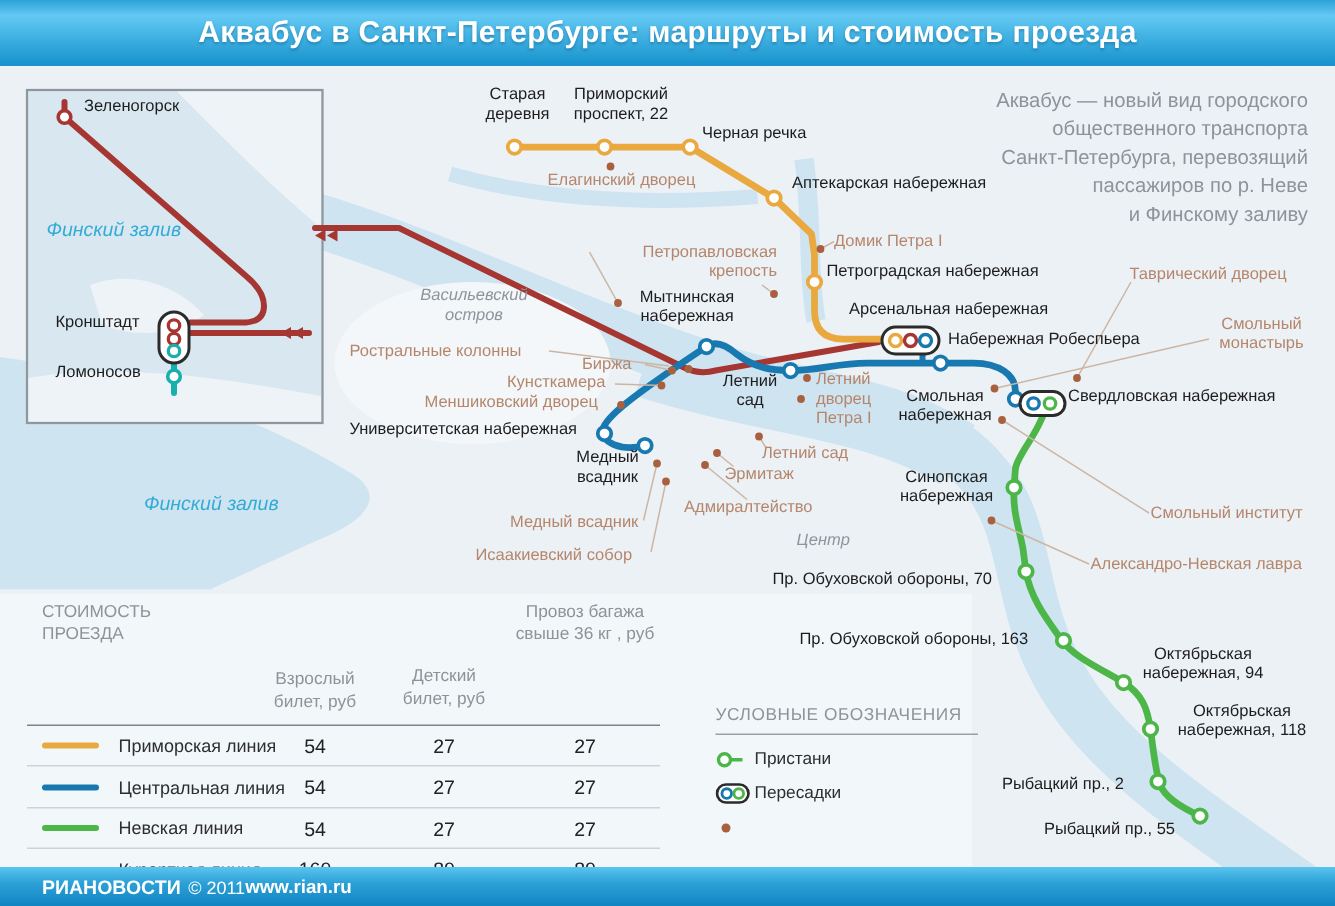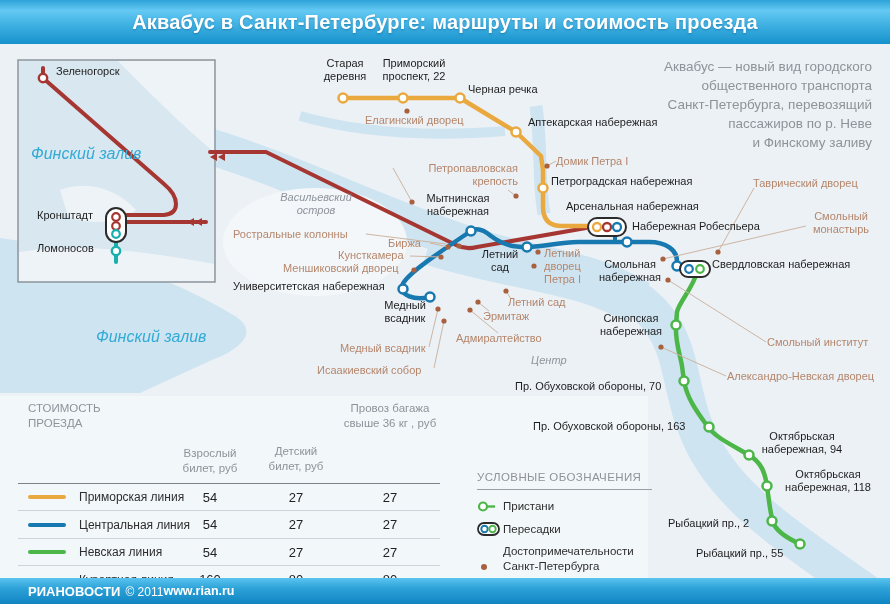--- a/index.html
+++ b/index.html
@@ -19,21 +19,21 @@
   #footerbar .brand .cp{font-weight:normal;font-size:12px;margin-left:5px;}
   #footerbar .url{color:#fff;font-size:12.5px;font-weight:bold;}
   
   #mapsvg{position:absolute;left:0;top:0;z-index:1;}
   
   .lbl{position:absolute;z-index:6;font-size:11px;line-height:1.16;color:#1d1d1d;
        white-space:pre-line;}
   .lbl.c{text-align:center}.lbl.r{text-align:right}.lbl.nw{white-space:nowrap}
   .sight{color:#b5866b}
   .region{color:#8d949b;font-style:italic}
-  .water{color:#33abd6;font-style:italic;font-size:16px}
+  .water{color:#33abd6;font-style:italic;font-size:13px}
   
   #intro{position:absolute;right:18px;top:57px;width:280px;z-index:6;
     color:#8e9399;font-size:13.5px;line-height:19px;text-align:right;white-space:pre-line;}
   
   #faretable{position:absolute;left:18px;top:401px;width:422px;z-index:7;}
   .thead{display:flex;align-items:flex-start;border-bottom:1px solid #7d838a;
          padding-bottom:7px;color:#8e9399;font-size:11.5px;line-height:1.3;}
   .thead .h0{width:150px;padding-left:10px;box-sizing:border-box;text-align:left;white-space:pre-line;}
   .thead .h1{width:84px;text-align:center;white-space:pre-line;margin-top:45px;}
   .thead .h2{width:88px;text-align:center;white-space:pre-line;margin-top:43px;}
@@ -257,21 +257,21 @@
   <div class="lbl sight nw" style="left:283px;top:262px">Меншиковский дворец</div>
   <div class="lbl sight" style="left:544px;top:247px;width:52px">Летний
 дворец
 Петра I</div>
   <div class="lbl sight nw" style="left:508px;top:296px">Летний сад</div>
   <div class="lbl sight nw" style="left:483px;top:310px">Эрмитаж</div>
   <div class="lbl sight nw" style="left:456px;top:332px">Адмиралтейство</div>
   <div class="lbl sight nw" style="left:340px;top:342px">Медный всадник</div>
   <div class="lbl sight nw" style="left:317px;top:364px">Исаакиевский собор</div>
   <div class="lbl sight nw" style="left:767px;top:336px">Смольный институт</div>
-  <div class="lbl sight nw" style="left:727px;top:370px">Александро-Невская дворец</div>
+  <div class="lbl sight nw" style="left:727px;top:370px">Александро-Невская лавра</div>
 
   <div class="lbl region c" style="left:266px;top:191px;width:100px">Васильевский
 остров</div>
   <div class="lbl region nw" style="left:531px;top:354px">Центр</div>
   <div class="lbl water nw" style="left:96px;top:328px">Финский залив</div>
 
   <div id="faretable">
     <div class="thead">
       <div class="h0">СТОИМОСТЬ
 ПРОЕЗДА</div>
@@ -349,22 +349,20 @@
           </svg>
       </span>
       <span class="lx">Пересадки</span>
     </div>
     <div class="litem">
       <span class="licon">
         <svg width="22" height="13">
             <circle cx="7" cy="7" r="3" fill="#A9603F"></circle>
           </svg>
       </span>
-      <span class="lx">Достопримечательности
-Санкт-Петербурга</span>
     </div>
   </div>
 
   <div id="footerbar">
     <div class="brand"><span>РИАНОВОСТИ</span><span class="cp">© 2011</span></div>
     <div class="url">www.rian.ru</div>
   </div>
 
 </div>
 

